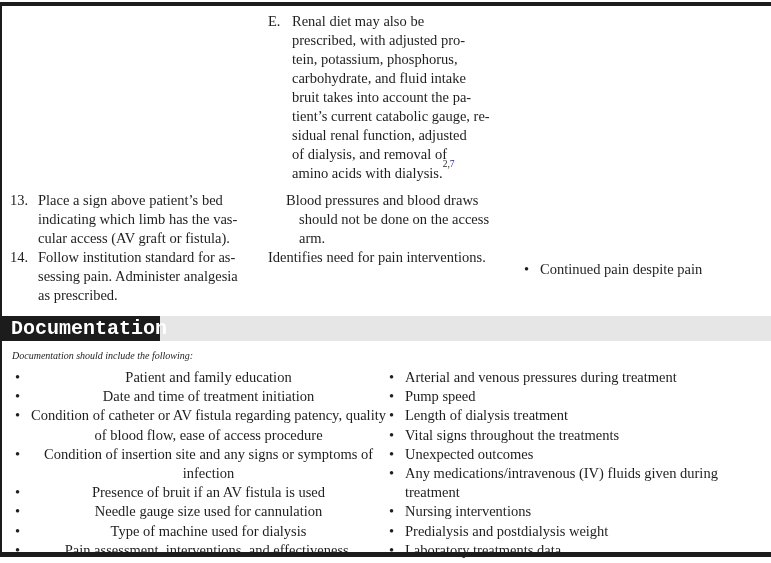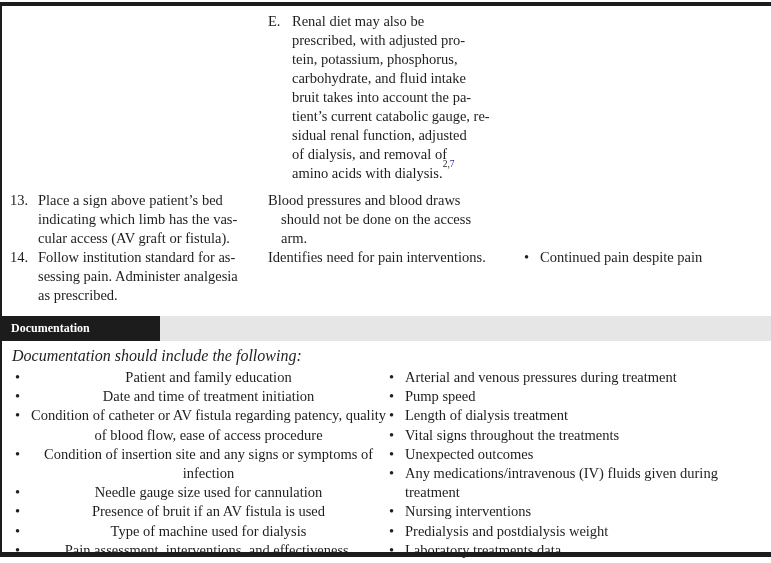--- a/index.html
+++ b/index.html
@@ -20,36 +20,36 @@
   .proc{position:absolute;top:12px;left:10px;width:751px;}
   .prow{display:flex;align-items:flex-start;}
   .pc1{flex:0 0 258px;}
   .pc2{flex:0 0 250px;}
   .pc3{flex:1 1 auto;}
   .tline{white-space:nowrap;}
   .step-e{display:flex;}
   .step-e .elabel{flex:0 0 24px;}
   .numbered{display:flex;}
   .numbered .num{flex:0 0 28px;}
-  .row-gap{margin-top:8px;}
+  .row-gap{margin-top:8px;gap:18px;}
   .cont-indent > div > .tline:not(:first-child), .cont-indent > .tline:not(:first-child){padding-left:13px;}
   sup{font-size:9.5px;line-height:0;position:relative;top:-5px;}
   .cite-blue{color:#2b2b8e;cursor:pointer;}
-  .outcome{position:relative;padding-left:22px;margin-top:0;}
+  .outcome{position:relative;padding-left:22px;margin-top:12px;}
   .outcome::before{content:"\2022";position:absolute;left:6px;top:0;}
 
   
   .doc-band{position:absolute;top:316px;left:2px;width:769px;height:25px;background:#e6e6e6;}
   .doc-band .band-black{
     position:absolute;left:0;top:0;height:25px;width:158px;background:#1c1c1c;
-    color:#ffffff;font-family:Liberation Serif, serif;
-    font-weight:bold;font-size:12px;line-height:25px;padding-left:9px;box-sizing:border-box;
+    color:#ffffff;font-family:Liberation Mono, monospace;
+    font-weight:bold;font-size:20px;line-height:25px;padding-left:9px;box-sizing:border-box;
   }
   .doc-body{position:absolute;top:346px;left:12px;width:750px;}
-  .doc-intro{font-style:italic;font-size:16px;line-height:19px;}
+  .doc-intro{font-style:italic;font-size:10px;line-height:19px;}
   .doc-cols{display:flex;margin-top:3px;}
   .doc-col-left{flex:0 0 374px;text-align:center;}
   .doc-col-right{flex:1 1 auto;}
   .bullet-item{position:relative;padding-left:19px;line-height:19.2px;}
   .bullet-item::before{content:"\2022";position:absolute;left:3px;top:0;}
 </style>
 </head>
 <body>
 
 <div class="page">
@@ -135,22 +135,22 @@
   </div>
 
   <div class="doc-body">
     <div class="doc-intro">Documentation should include the following:</div>
     <div class="doc-cols">
       <div class="doc-col-left">
           <div class="bullet-item">Patient and family education</div>
           <div class="bullet-item">Date and time of treatment initiation</div>
           <div class="bullet-item">Condition of catheter or AV fistula regarding patency, quality of blood flow, ease of access procedure</div>
           <div class="bullet-item">Condition of insertion site and any signs or symptoms of infection</div>
+          <div class="bullet-item">Presence of bruit if an AV fistula is used</div>
           <div class="bullet-item">Needle gauge size used for cannulation</div>
-          <div class="bullet-item">Presence of bruit if an AV fistula is used</div>
           <div class="bullet-item">Type of machine used for dialysis</div>
           <div class="bullet-item">Pain assessment, interventions, and effectiveness.</div>
         </div>
       <div class="doc-col-right">
           <div class="bullet-item">Arterial and venous pressures during treatment</div>
           <div class="bullet-item">Pump speed</div>
           <div class="bullet-item">Length of dialysis treatment</div>
           <div class="bullet-item">Vital signs throughout the treatments</div>
           <div class="bullet-item">Unexpected outcomes</div>
           <div class="bullet-item">Any medications/intravenous (IV) fluids given during treatment</div>

